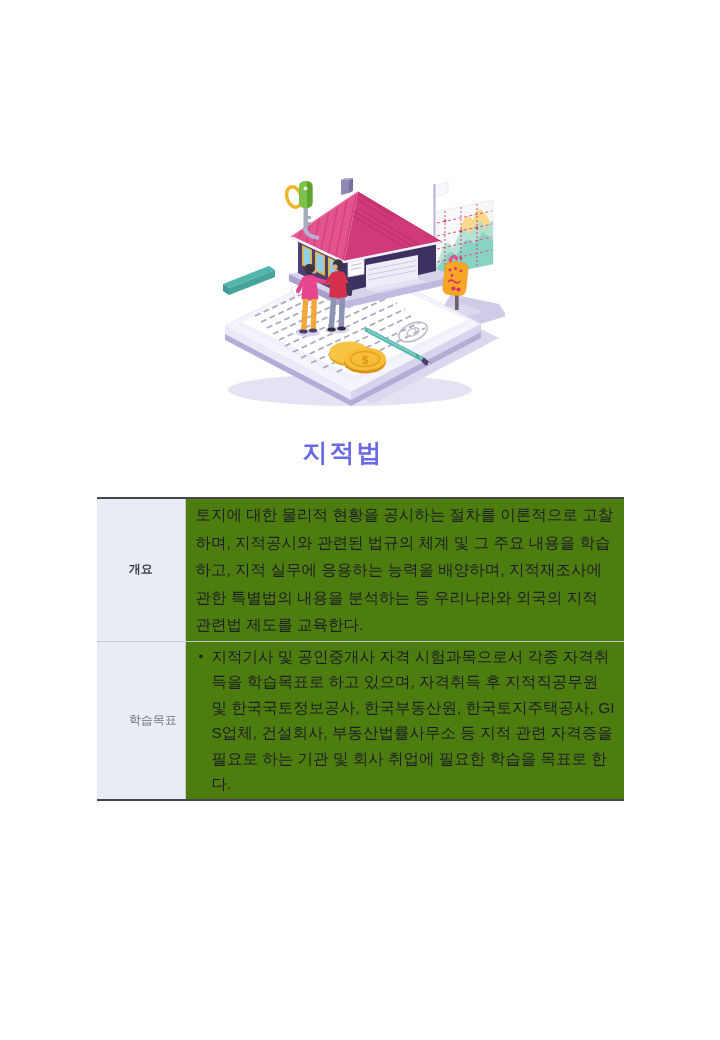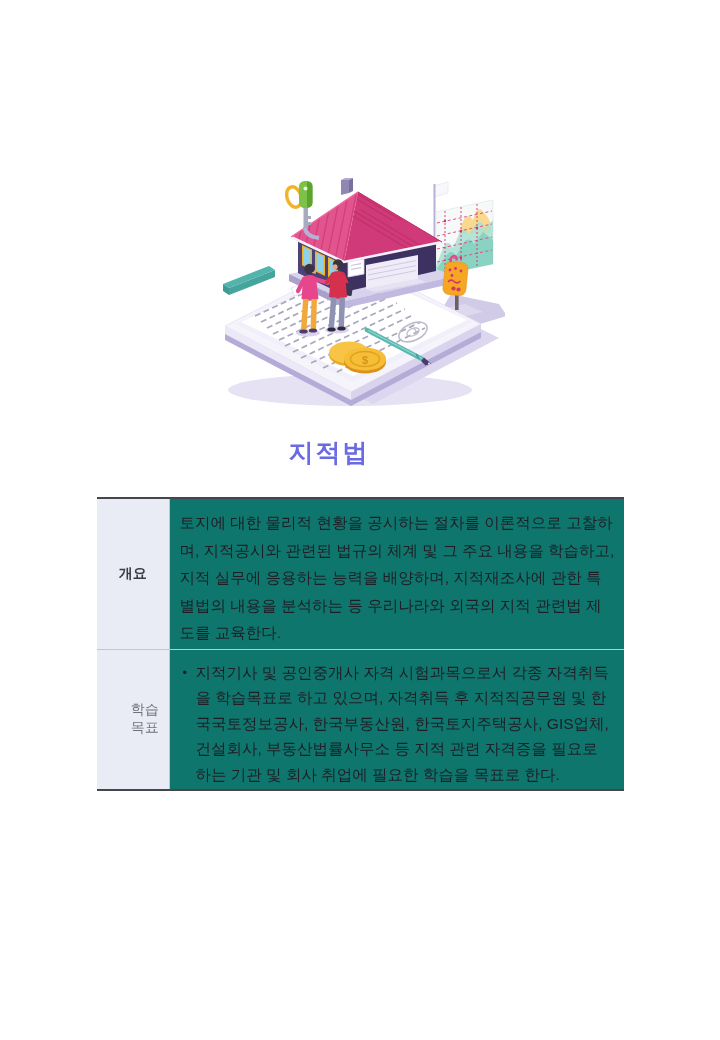--- a/index.html
+++ b/index.html
@@ -11,55 +11,55 @@
   }
   .page { position: absolute; inset: 0; background: #ffffff; }
 
   .illustration {
     position: absolute; left: 215px; top: 170px;
     width: 290px; height: 240px;
   }
   .illustration svg { width: 100%; height: 100%; display: block; }
 
   .title {
-    position: absolute; left: 2px; top: 437px; width: 654px;
+    position: absolute; left: 16px; top: 437px; width: 654px;
     text-align: center;
     font-size: 25px; line-height: 30px;
     font-weight: 600; letter-spacing: 2px;
     color: #6a6ae2;
   }
 
   table.info-table {
     position: absolute; left: 97px; top: 497px;
     width: 527px;
     border-collapse: collapse;
     border-top: 2px solid #45454c;
     border-bottom: 2px solid #45454c;
     table-layout: fixed;
   }
   table.info-table th {
-    width: 72px;
+    width: 88px;
     background: #e9ebf5;
     text-align: center; vertical-align: middle;
-    font-size: 14px;
+    font-size: 12px;
     border-right: 1px solid #c2c5d2;
     border-bottom: 1px solid #c2c5d2;
     padding: 2px 4px;
   }
   table.info-table tr:last-child th,
   table.info-table tr:last-child td { border-bottom: none; }
   table.info-table th.strong { font-weight: 700; color: #3b3b45; }
   table.info-table th.muted  { font-weight: 400; color: #71717b; padding-left: 28px; }
   table.info-table td {
-    background: #0f766e;
+    background: #4d7c0f;
     color: #1e1e26;
     font-size: 15.5px;
     text-align: left; vertical-align: top;
     border-bottom: 1px solid #c2c5d2;
-    padding: 10px 8px 2px 10px;
+    padding: 2px 8px 2px 10px;
     word-break: break-all;
     margin-left: 8px;
   }
   tr.row-overview td { line-height: 27.5px; }
   tr.row-objectives td { line-height: 25.6px; }
   .bullet-item { display: flex; }
   .bullet-item .bullet {
     flex: 0 0 16px; text-align: left; padding-left: 3px;
     font-size: 13px; color: #1e1e26;
   }

